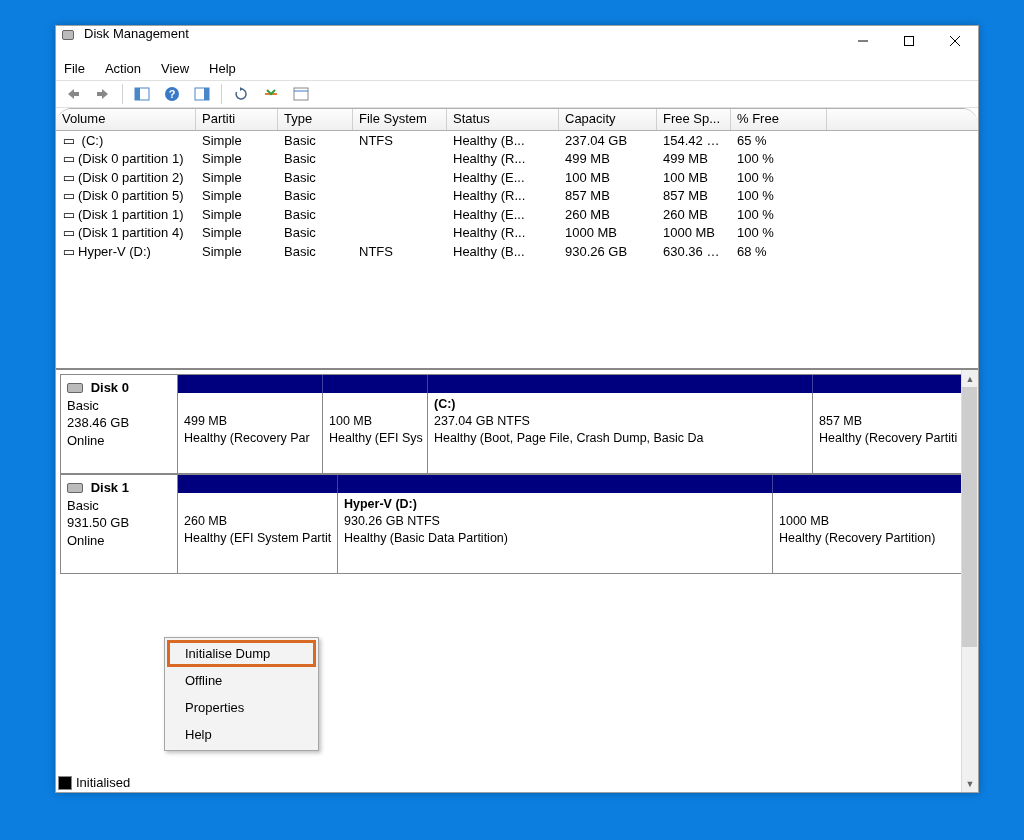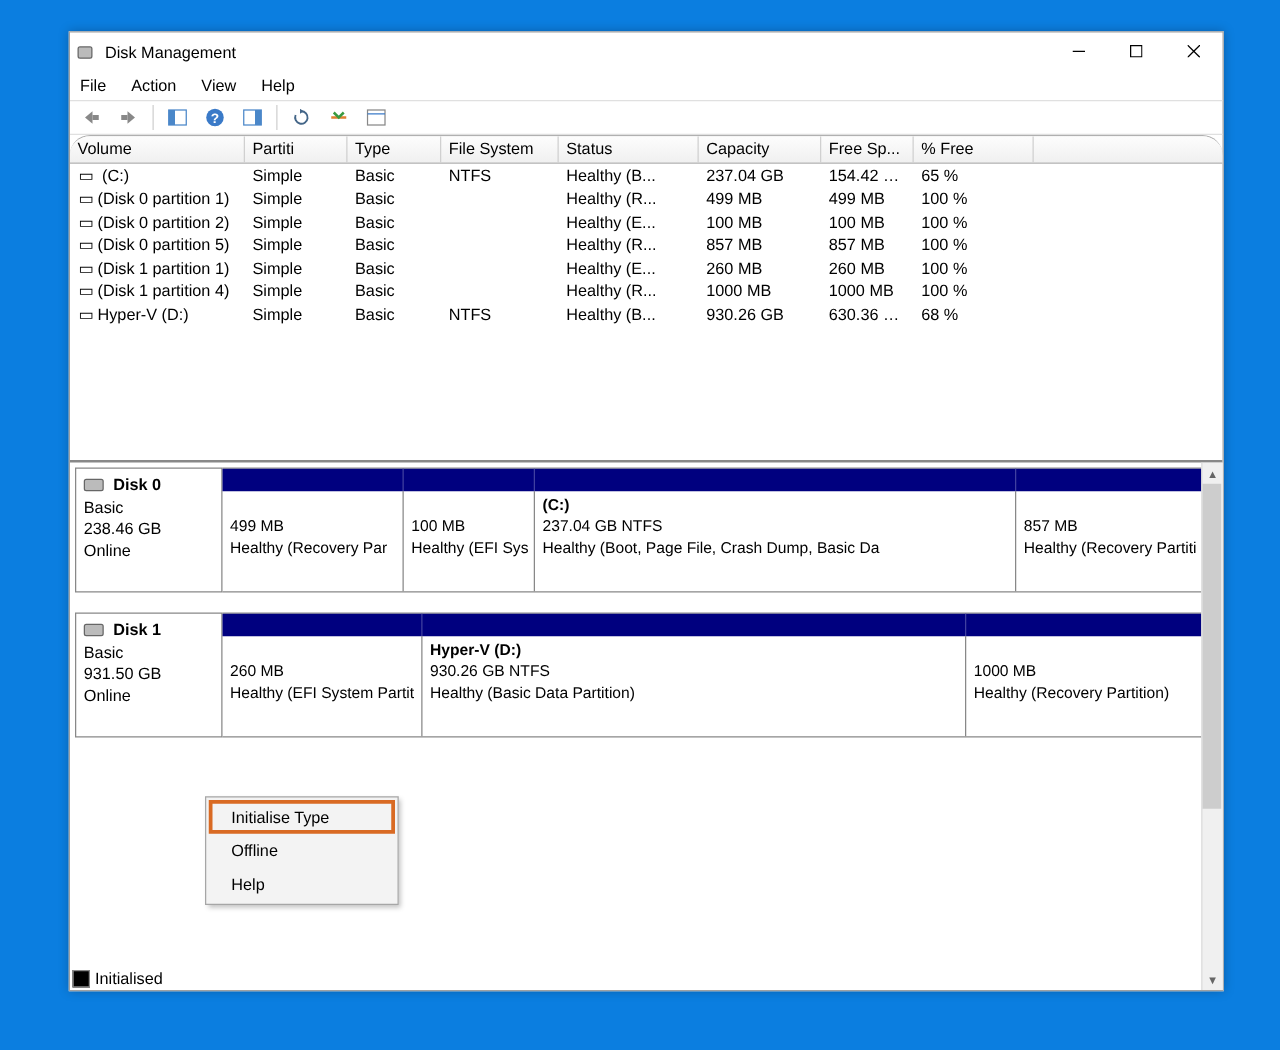--- a/index.html
+++ b/index.html
@@ -18,21 +18,20 @@
     width: 924px; height: 768px;
     background: #fff;
     border: 1px solid #a0a0a0;
     box-shadow: 0 0 8px rgba(0,0,0,.25);
     display: flex;
     flex-direction: column;
   }
   .titlebar {
     height: 30px;
     display: flex;
-    align-items: center;
     padding-left: 6px;
   }
   .titlebar .icon { width:16px; height:16px; margin-right:6px; display:flex; align-items:center; justify-content:center; }
   .titlebar .title { flex:1; font-size:13px; color:#000; }
   .sysbtns { display:flex; }
   .sysbtn { width:46px; height:30px; display:flex; align-items:center; justify-content:center; font-size:13px; }
   .menubar { height:24px; display:flex; align-items:center; padding-left:4px; gap:12px; font-size:13px; }
   .menubar span { padding:2px 4px; }
   .toolbar { height:28px; display:flex; align-items:center; padding-left:6px; gap:8px; border-top:1px solid #e0e0e0; border-bottom:1px solid #e0e0e0; }
   .tbtn { width:22px; height:22px; display:flex; align-items:center; justify-content:center; }
@@ -54,21 +53,21 @@
   .row .cell { padding:0 6px; overflow:hidden; white-space:nowrap; text-overflow:ellipsis; }
   .vol-icon { width:14px; display:inline-block; text-align:center; margin-right:2px; }
   .graphical {
     flex:1;
     overflow:hidden;
     border-top: 2px solid #888;
     position:relative;
     padding: 4px 4px 4px 4px;
     background:#fff;
   }
-  .disk-row { display:flex; margin-bottom:16px; }
+  .disk-row { display:flex; margin-bottom:0; }
   .disk-label {
     width: 118px;
     background:#fff;
     border:1px solid #888;
     padding:4px 6px;
     font-size:13px;
     line-height:1.35;
   }
   .disk-label b { font-weight:600; }
   .disk-parts { flex:1; display:flex; flex-direction:column; margin-left:0; border:1px solid #888; border-left:none; }
@@ -349,20 +348,21 @@
       <span>Initialised</span>
     </div>
 
     <div class="scrollbar">
       <div class="arrow">▲</div>
       <div class="thumb" style="top:17px; height:260px"></div>
       <div class="arrow">▼</div>
     </div>
 
     <div class="context-menu" style="left:108px; top:267px; width:155px">
-      <div class="item hl">Initialise Type</div>
+      <div class="item hl">Initialise Dump</div>
       <div class="item">Offline</div>
+      <div class="item">Properties</div>
       <div class="item">Help</div>
     </div>
 
   </div>
 
 </div>
 
 </body></html>

